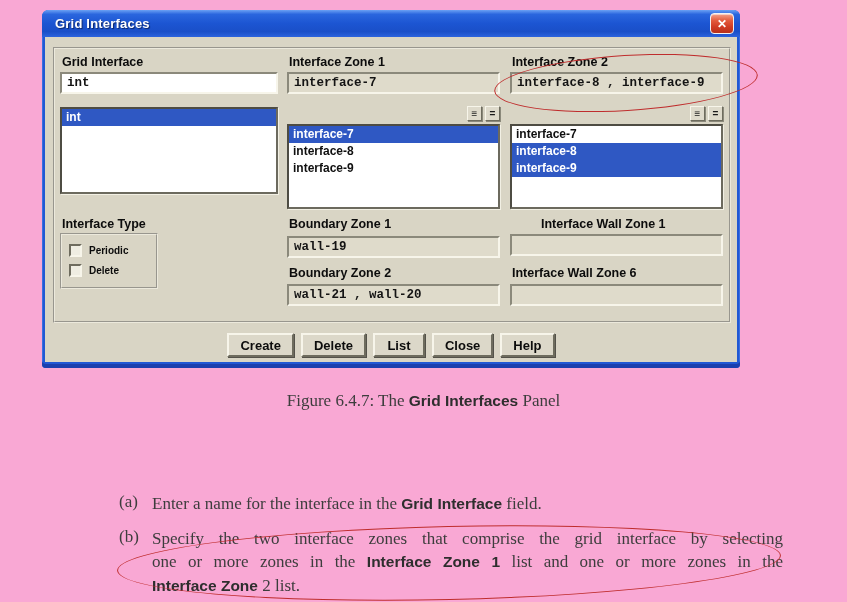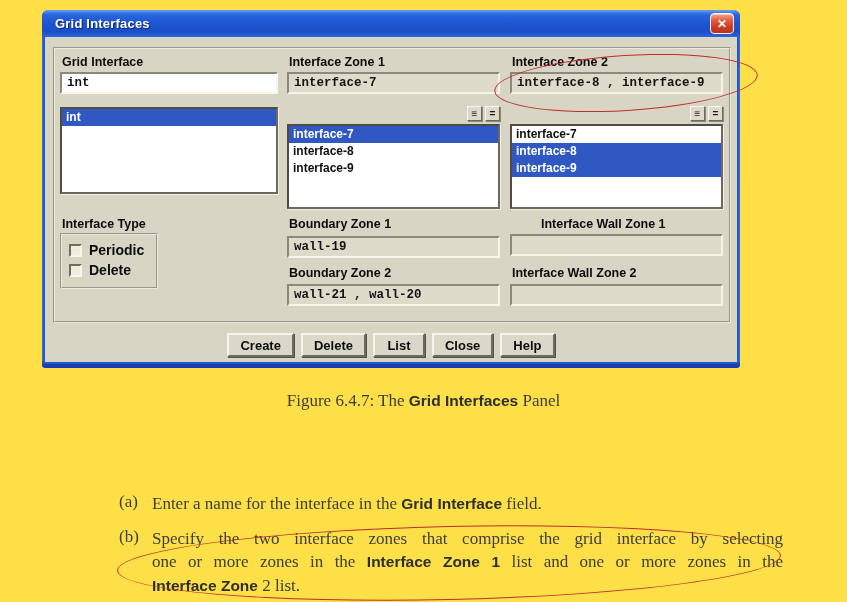--- a/index.html
+++ b/index.html
@@ -1,18 +1,18 @@
 <!DOCTYPE html>
 <html><head>
 <meta charset="utf-8">
 <style>
   * { margin:0; padding:0; box-sizing:border-box; }
   html,body { background:#ffffff; }
   #page {
-    position:relative; width:847px; height:602px; background:#fde047;
+    position:relative; width:847px; height:602px; background:#f9a8d4;
     overflow:hidden; font-family:"Liberation Sans", sans-serif;
   }
 
   
   #window {
     position:absolute; left:42px; top:10px; width:698px; height:358px;
     background:#2158d4; border-radius:7px 7px 4px 4px;
     box-shadow: inset 0 -4px 0 #1b3fae, inset 0 0 0 1px #3a6fe0;
   }
   .titlebar {
@@ -71,21 +71,21 @@
   }
   .groupbox {
     position:absolute; left:15px; top:196px; width:98px; height:56px;
     border:2px groove #ece9dc; padding:5px 0 0 7px;
   }
   .checkrow { display:flex; align-items:center; height:20px; }
   .checkbox {
     width:13px; height:13px; background:#efede2; margin-right:7px;
     border:2px solid; border-color:#6e6c5e #f7f5ea #f7f5ea #6e6c5e;
   }
-  .checklabel { font-size:14px; font-weight:bold; color:#0c0c0c; }
+  .checklabel { font-size:10px; font-weight:bold; color:#0c0c0c; }
   .btnrow {
     position:absolute; left:0; right:0; top:296px; height:26px;
     display:flex; justify-content:center; gap:7px;
   }
   .pushbtn {
     min-width:52px; padding:2px 11px; height:24px; background:#dcd8c9;
     border:2px solid; border-color:#f7f5ea #6e6c5e #6e6c5e #f7f5ea;
     box-shadow:1px 1px 0 #54524a;
     font-family:"Liberation Sans", sans-serif;
     font-size:13px; font-weight:bold; color:#0c0c0c; text-align:center;
@@ -168,21 +168,21 @@
         </div>
       </div>
 
       <div class="lbl" style="left:244px; top:180px;">Boundary Zone 1</div>
       <div class="field" style="left:242px; top:199px; width:213px;">wall-19</div>
       <div class="lbl" style="left:467px; top:180px;margin-left:29px;">Interface Wall Zone 1</div>
       <div class="field" style="left:465px; top:197px; width:213px;"></div>
 
       <div class="lbl" style="left:244px; top:229px;">Boundary Zone 2</div>
       <div class="field" style="left:242px; top:247px; width:213px;">wall-21 , wall-20</div>
-      <div class="lbl" style="left:467px; top:229px;">Interface Wall Zone 2</div>
+      <div class="lbl" style="left:467px; top:229px;">Interface Wall Zone 6</div>
       <div class="field" style="left:465px; top:247px; width:213px;"></div>
 
       <div class="btnrow">
         <button class="pushbtn">Create</button>
         <button class="pushbtn">Delete</button>
         <button class="pushbtn">List</button>
         <button class="pushbtn">Close</button>
         <button class="pushbtn">Help</button>
       </div>
     </div>

